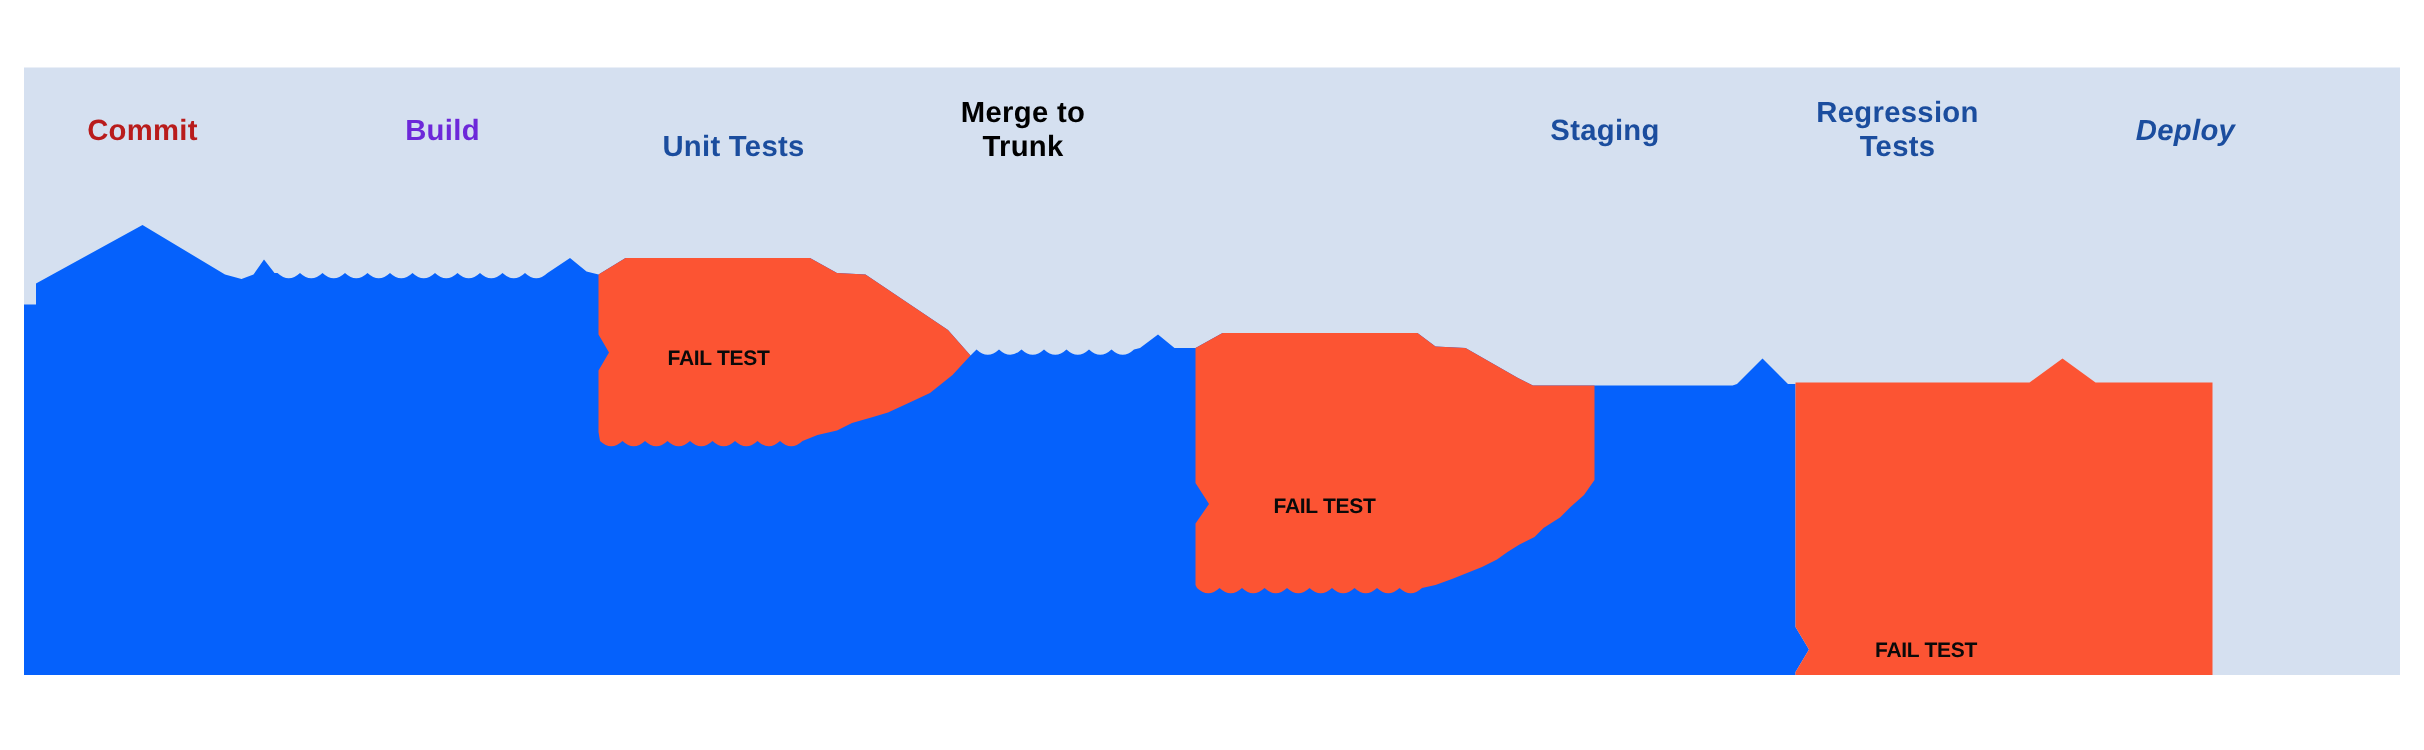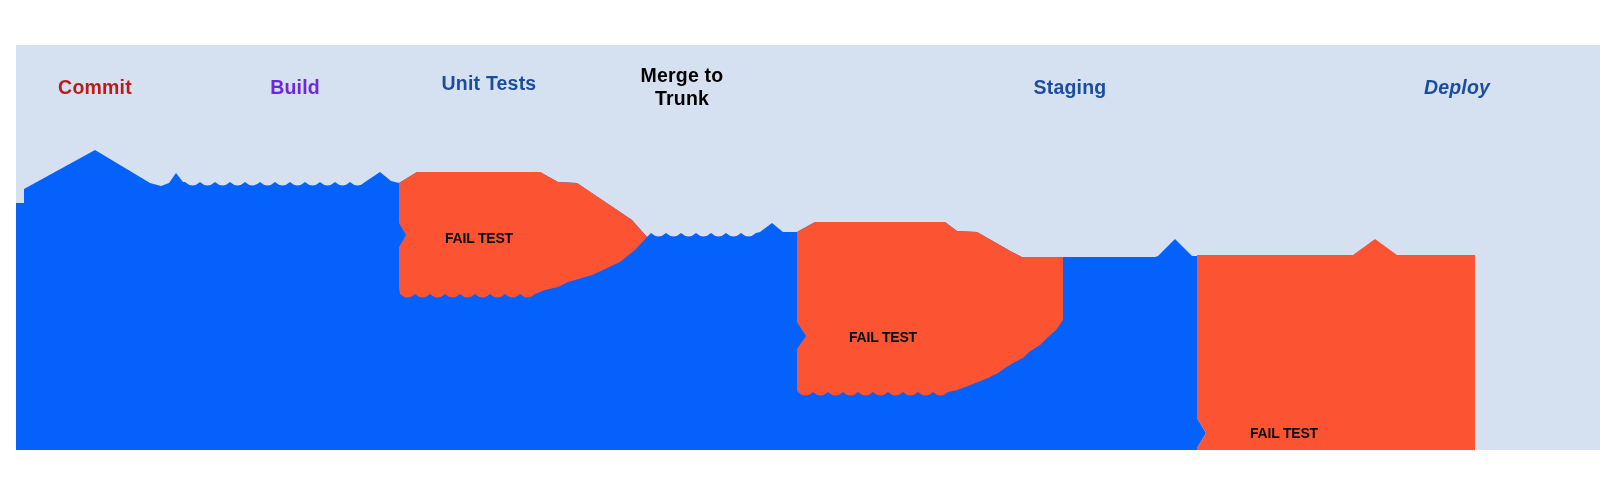--- a/index.html
+++ b/index.html
@@ -67,21 +67,22 @@
              L998,373 L988,378 L978,382 L968,386 L957,390 L948,392
              q-7.5,7 -15,0 q-7.5,7 -15,0 q-7.5,7 -15,0 q-7.5,7 -15,0 q-7.5,7 -15,0
              q-7.5,7 -15,0 q-7.5,7 -15,0 q-7.5,7 -15,0 q-7.5,7 -15,0 q-7.5,7 -15,0
              L797,390 V349 L806,336 L797,322 V232 Z" fill="#FC5433"></path>
 
     <path d="M1197,255 H1353 L1375,239 L1397,255 H1475 V450 H1197 V448 L1206,433 L1197,418 V255 Z" fill="#FC5433"></path>
   </svg>
 
   <div class="stage-label" style="left: 95px; top: 76px; color: #b91c1c;">Commit</div>
   <div class="stage-label" style="left: 295px; top: 76px; color: #6d28d9;">Build</div>
-  <div class="stage-label" style="left: 489px; top: 72px; color: rgb(27, 77, 158);">Unit Tests</div>
+  <div class="stage-label" style="left: 489px; top: 87px; color: rgb(27, 77, 158);">Unit Tests</div>
   <div class="stage-label two-line" style="left: 682px; top: 64px; color: #000000;">Merge to Trunk</div>
   <div class="stage-label" style="left: 1070px; top: 76px; color: rgb(27, 77, 158);">Staging</div>
+  <div class="stage-label two-line" style="left: 1265px; top: 64px; color: rgb(27, 77, 158);">Regression Tests</div>
   <div class="stage-label" style="left: 1457px; top: 76px; color: rgb(27, 77, 158); font-style: italic;">Deploy</div>
 
   <div class="fail-label" style="left: 479px; top: 230px; color: rgb(10, 10, 10);">FAIL TEST</div>
   <div class="fail-label" style="left: 883px; top: 329px; color: rgb(10, 10, 10);">FAIL TEST</div>
   <div class="fail-label" style="left: 1284px; top: 425px; color: rgb(10, 10, 10);">FAIL TEST</div>
 </div>
 
 </body></html>

